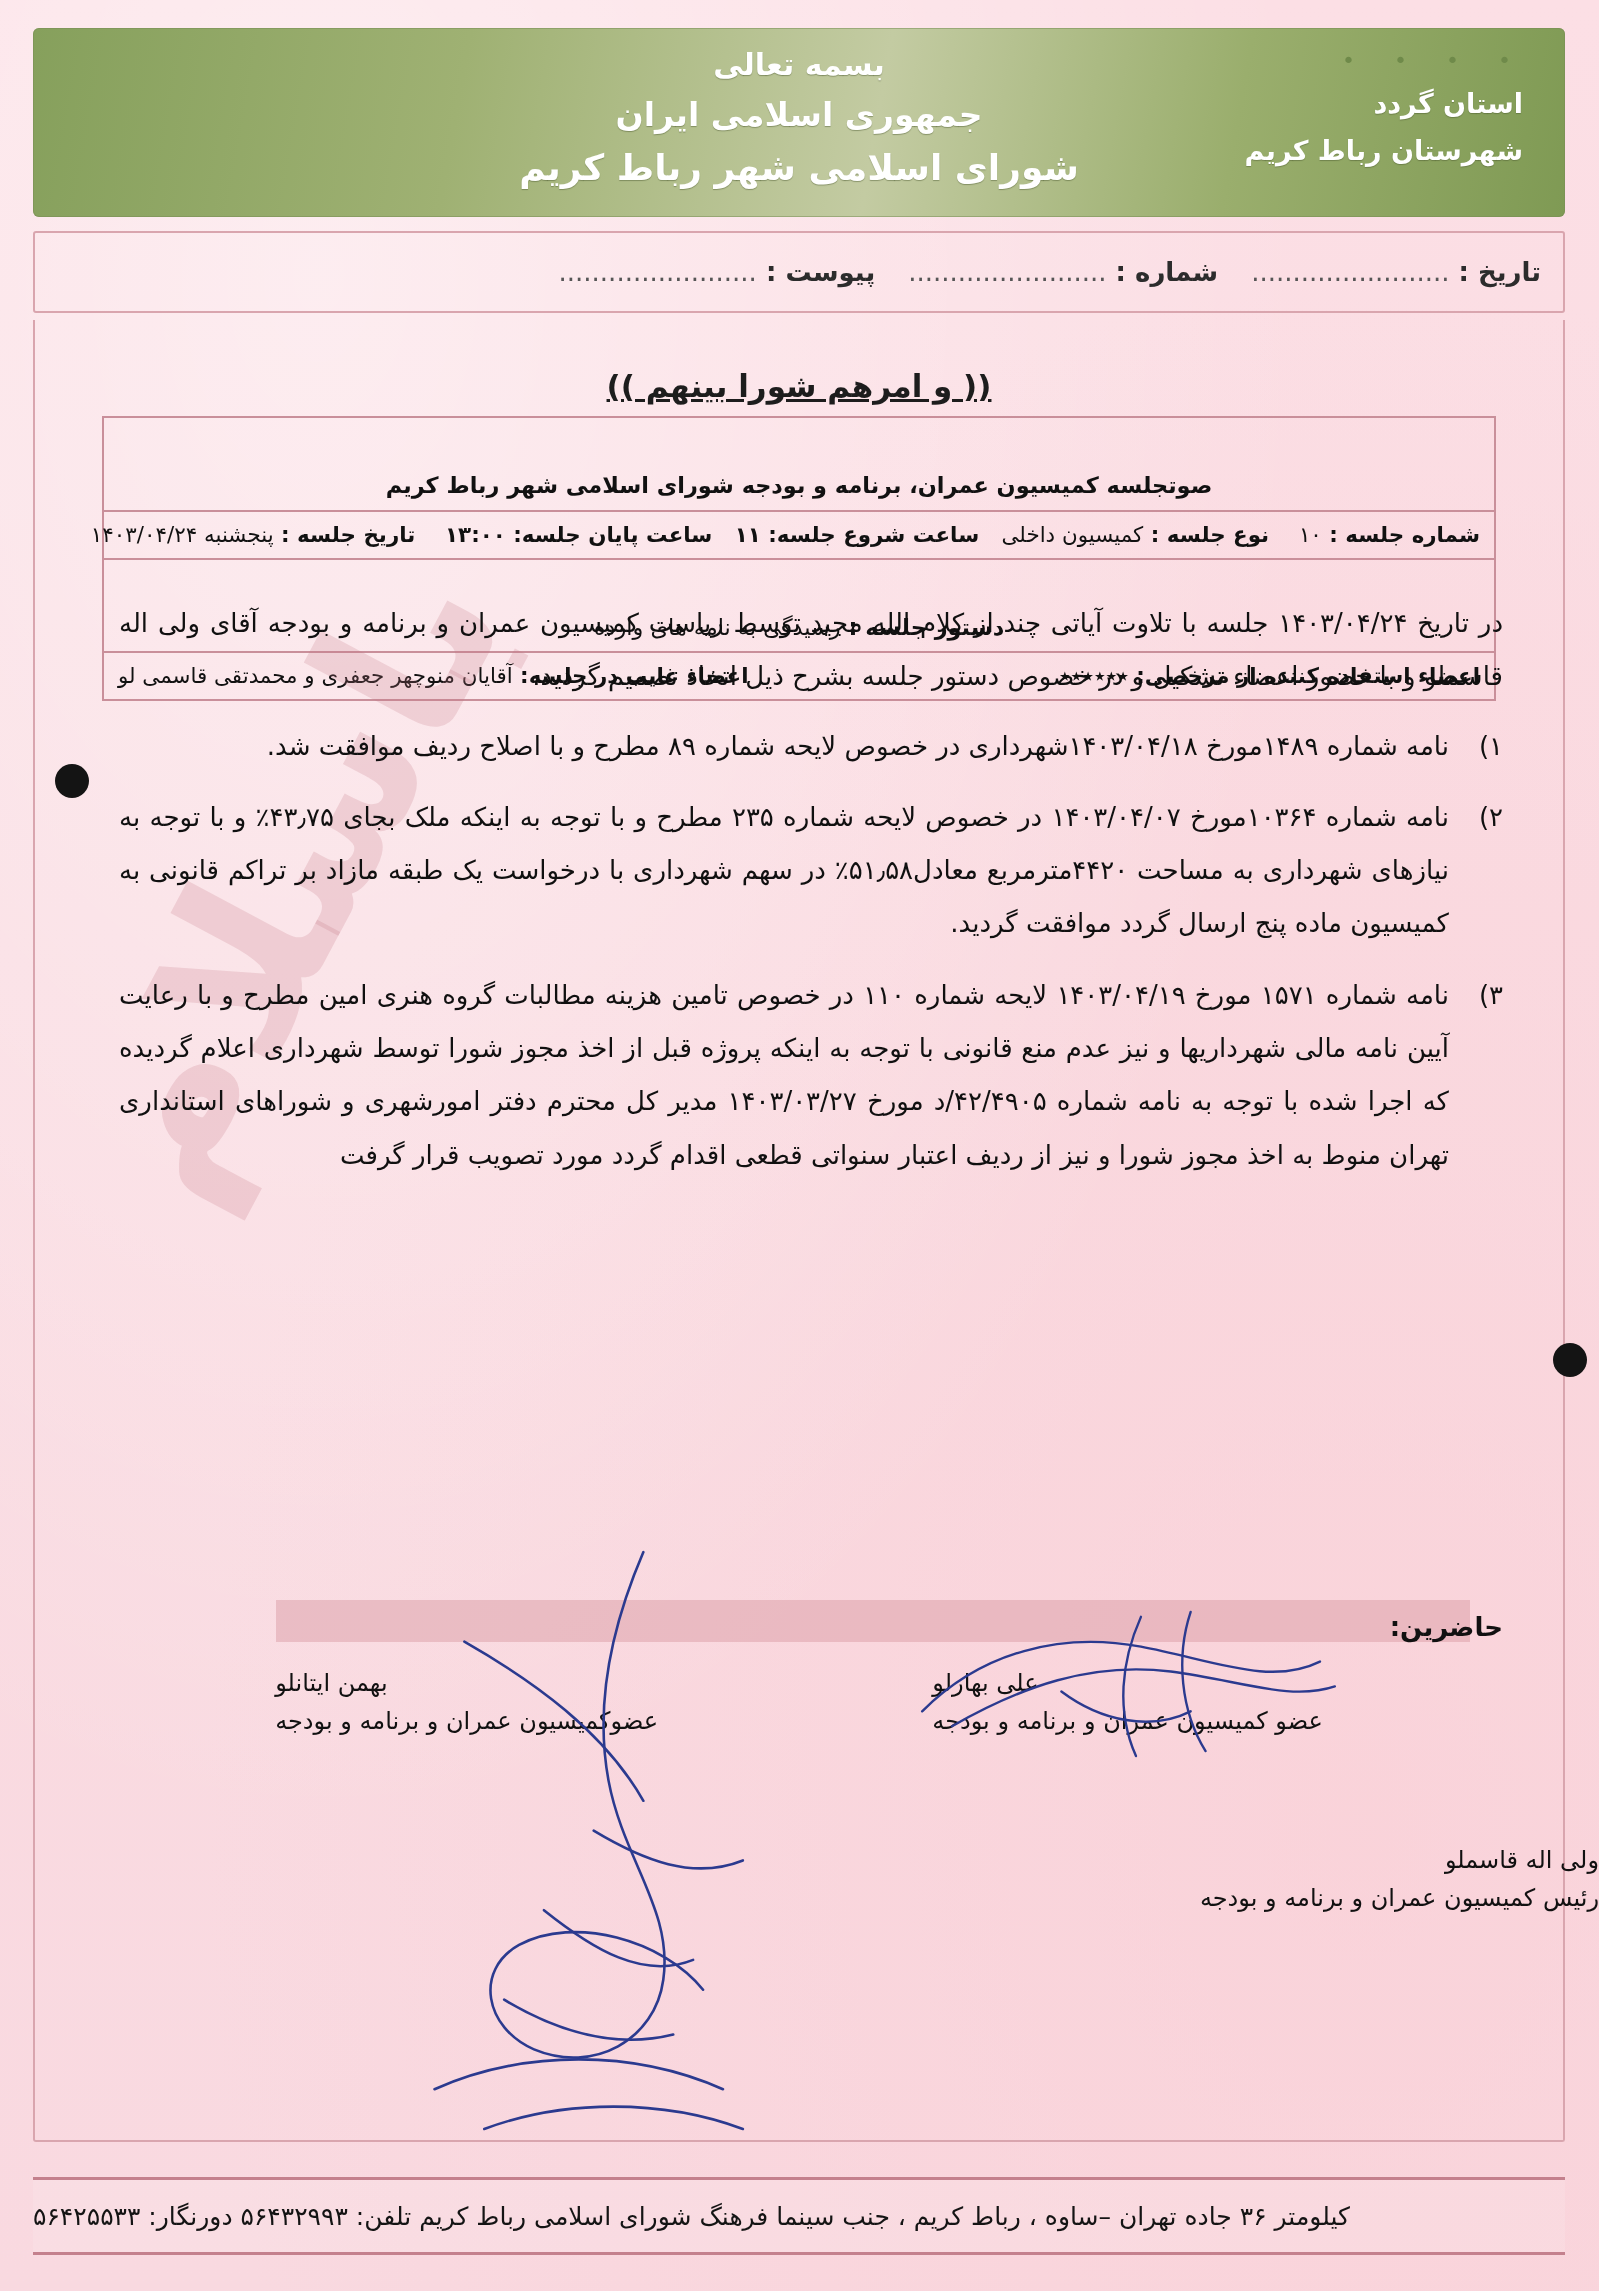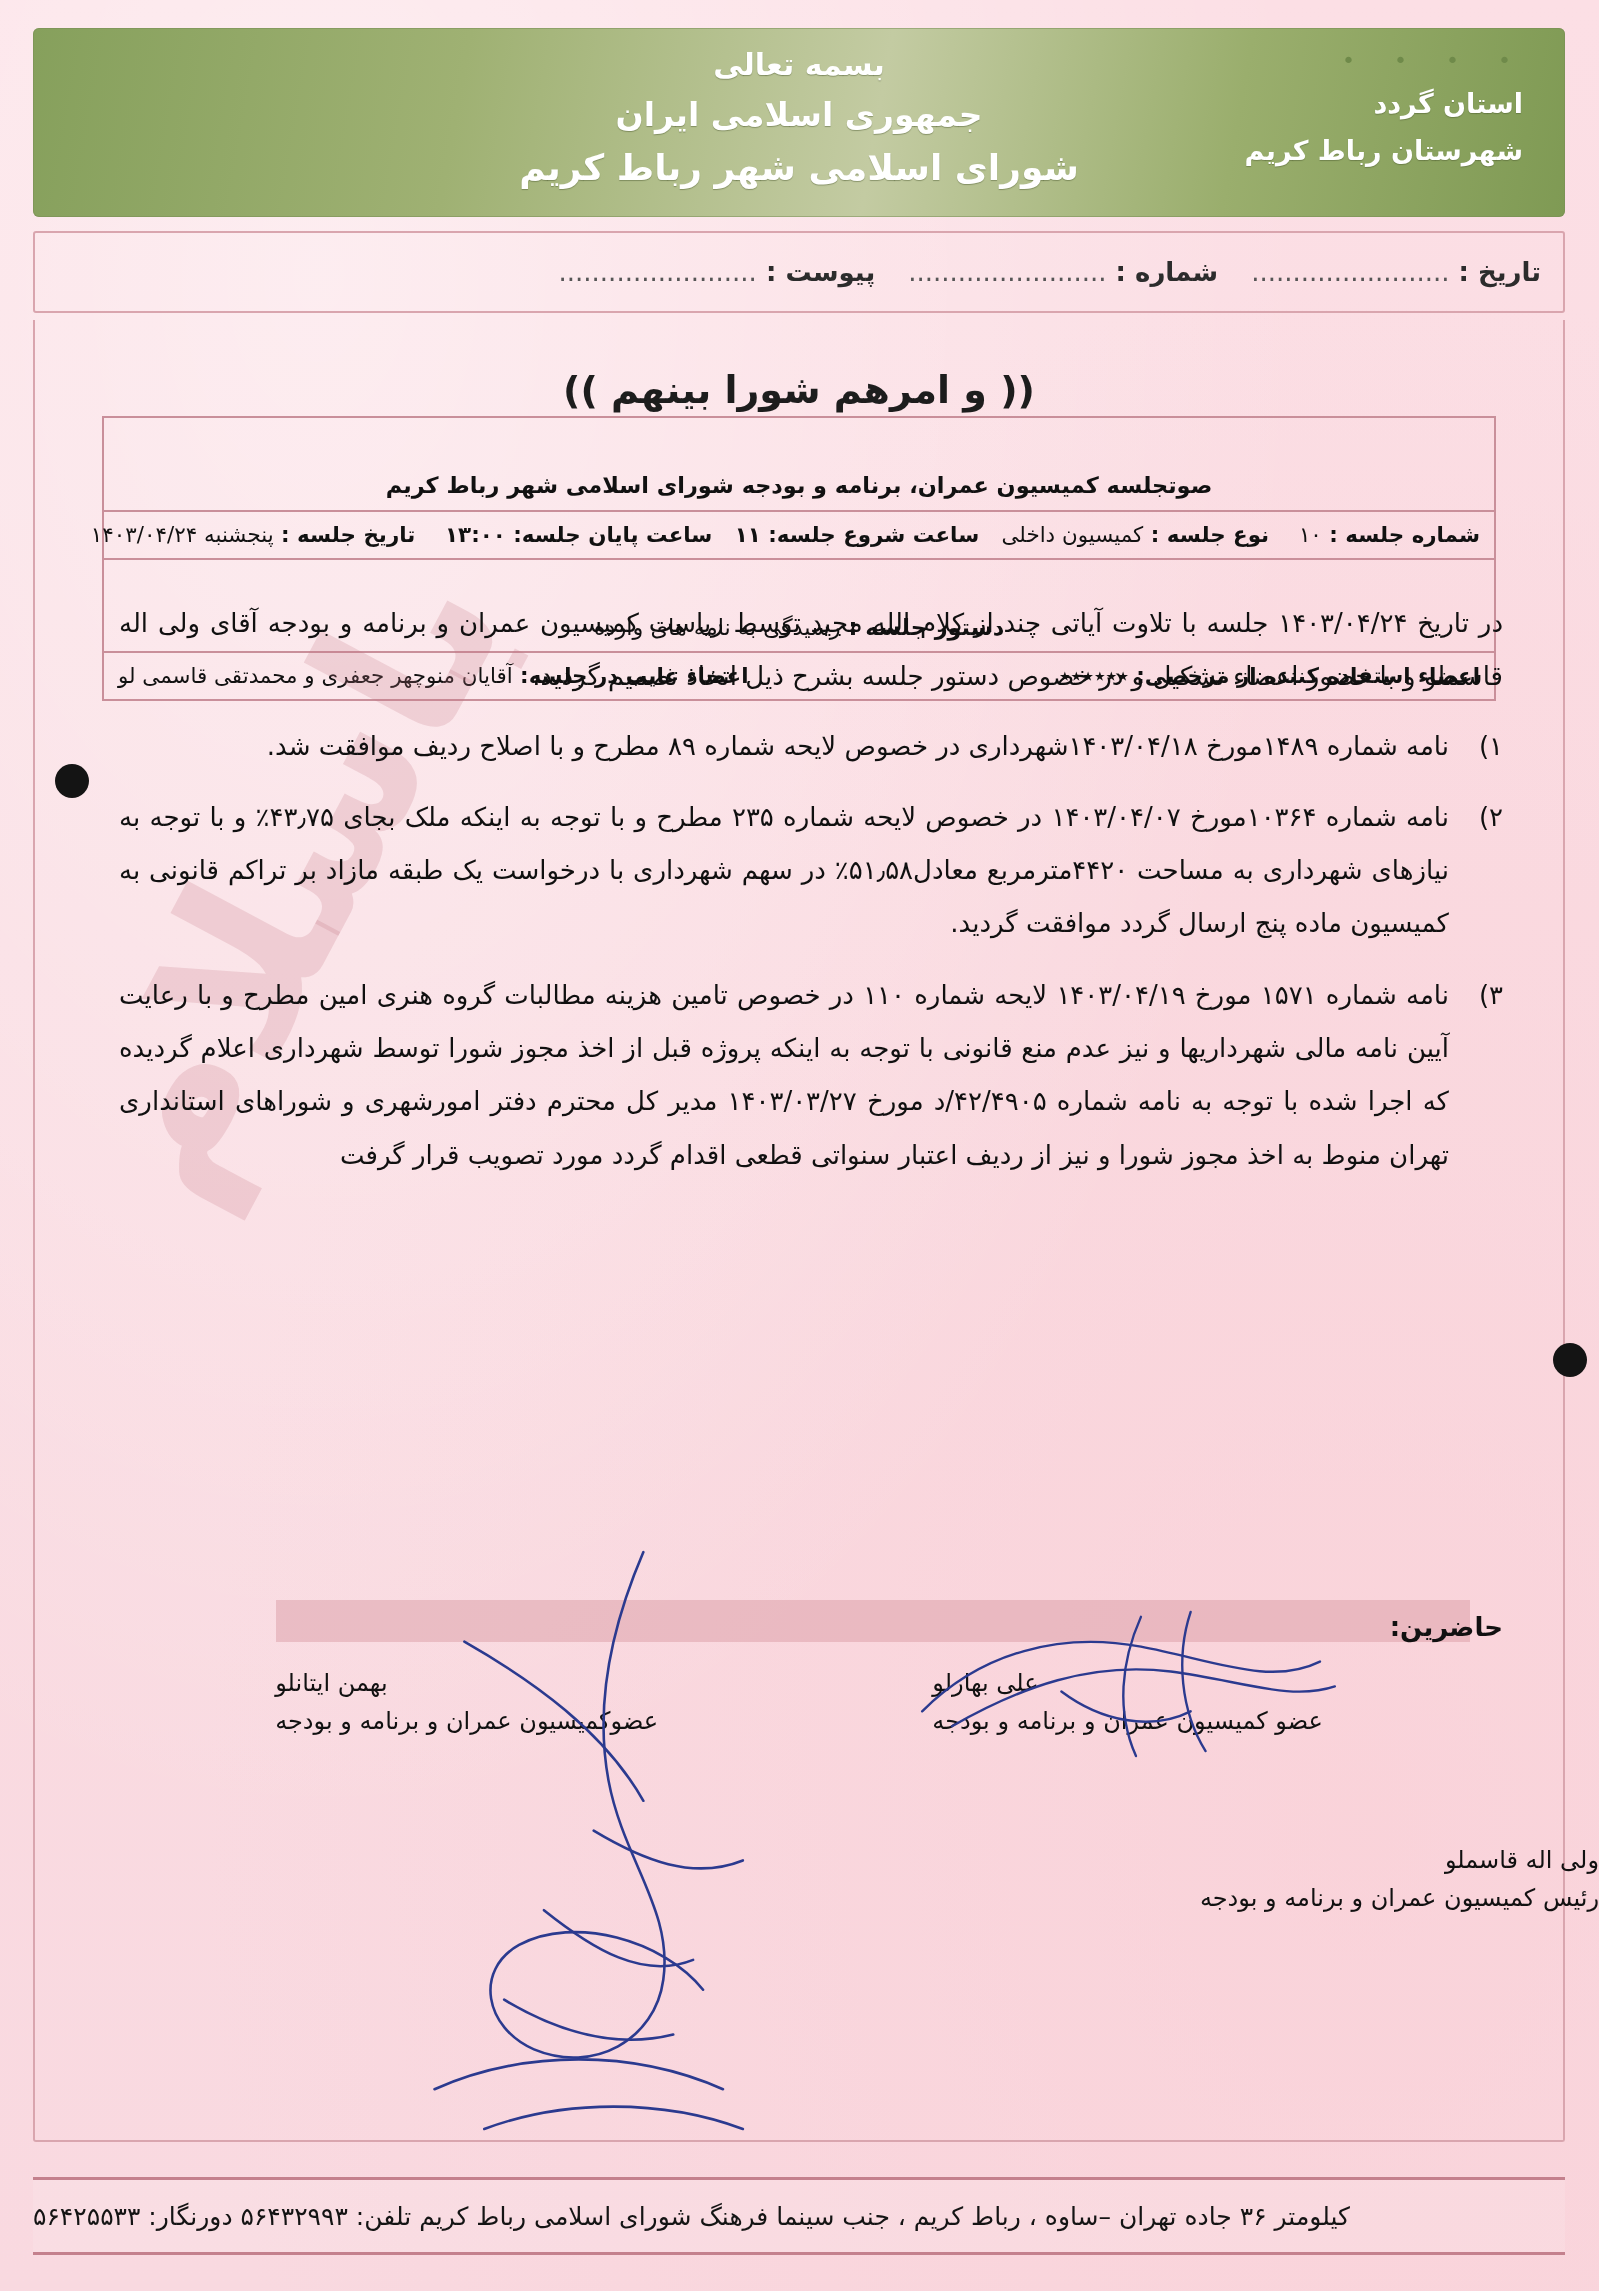--- a/index.html
+++ b/index.html
@@ -115,23 +115,24 @@
     border: 2px solid #d9a5ae;
     border-top: none;
     border-radius: 0 0 3px 3px;
   }
 
   .doc-title {
     position: absolute;
     top: 368px;
     right: 0; left: 0;
     text-align: center;
-    font-size: 38px;
+    font-size: 31px;
     font-weight: bold;
     color: #1d1d1d;
+    text-decoration: underline;
   }
 
   
   .info-table {
     position: absolute;
     top: 416px;
     right: 103px;
     left: 103px;
     border: 2px solid #c98f9a;
     border-collapse: collapse;

